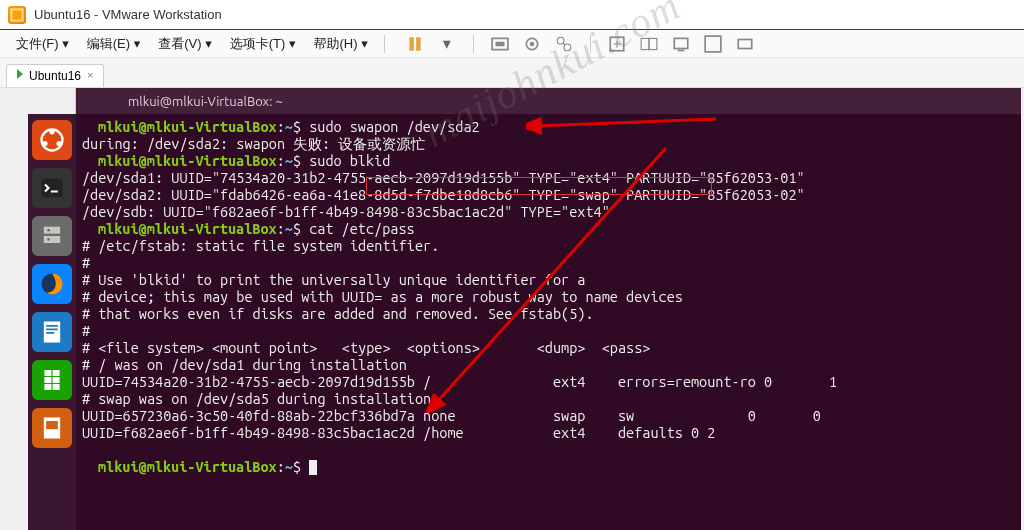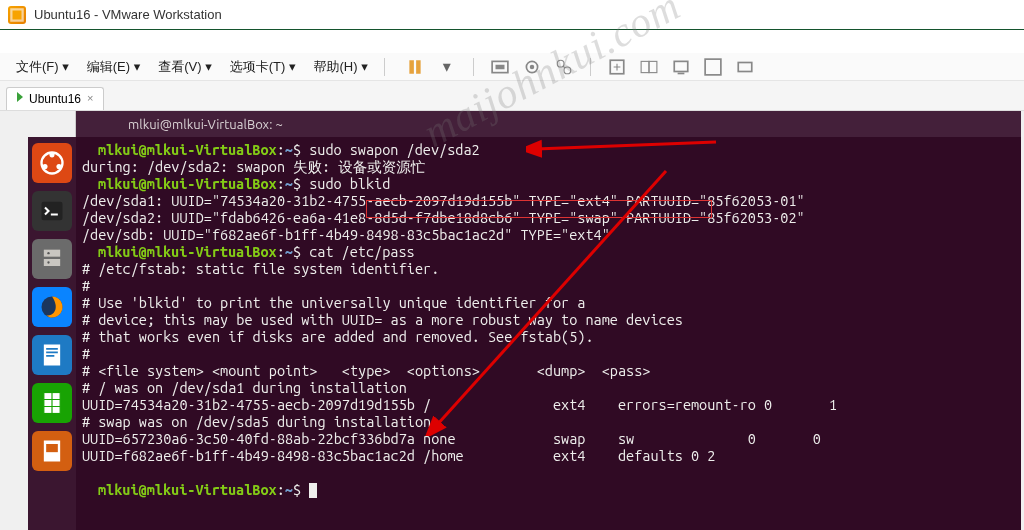--- a/index.html
+++ b/index.html
@@ -1,20 +1,20 @@
 <!DOCTYPE html>
 <html><head>
 <meta charset="utf-8">
 <style>
 * { margin: 0; padding: 0; box-sizing: border-box; }
 body { font-family: "Segoe UI", Tahoma, sans-serif; background: #fff; width: 1024px; height: 530px; overflow: hidden; position: relative; }
 .titlebar { height: 30px; background: #fff; display: flex; align-items: center; padding: 0 8px; border-bottom: 1px solid #14532d; }
 .titlebar .logo { width: 18px; height: 18px; background: linear-gradient(135deg,#f7a300,#e67e00); border-radius: 3px; margin-right: 8px; display:flex; align-items:center; justify-content:center; }
 .titlebar .title { font-size: 13px; color: #333; }
-.menubar { height: 28px; background: #fafafa; display: flex; align-items: center; padding: 0 8px; border-bottom: 1px solid #e5e5e5; gap: 2px; margin-top: 23px; }
+.menubar { height: 28px; background: #fafafa; display: flex; align-items: center; padding: 0 8px; border-bottom: 1px solid #e5e5e5; gap: 2px; }
 .menu-item { font-size: 13px; color: #222; padding: 4px 8px; cursor: pointer; }
 .sep { width: 1px; height: 18px; background: #ccc; margin: 0 6px; }
 .toolbar-icons { display: flex; align-items: center; gap: 8px; margin-left: 10px; }
 .tb-icon { width: 24px; height: 24px; display:flex; align-items:center; justify-content:center; color:#666; cursor:pointer; }
 .tb-icon svg { width:18px; height:18px; }
 .pause-icon { color:#e6a23c; }
 .tabbar { height: 30px; background: #f5f5f5; display:flex; align-items:flex-end; padding: 0 6px; border-bottom: 1px solid #ddd; }
 .tab { background:#fff; border:1px solid #ccc; border-bottom:none; padding:4px 10px; font-size:12px; display:flex; align-items:flex-start; gap:6px; border-radius:3px 3px 0 0; }
 .tab .tri { width:0; height:0; border-left:6px solid #3aa13a; border-top:5px solid transparent; border-bottom:5px solid transparent; }
 .tab .close { color:#888; font-size:11px; cursor:pointer; }

